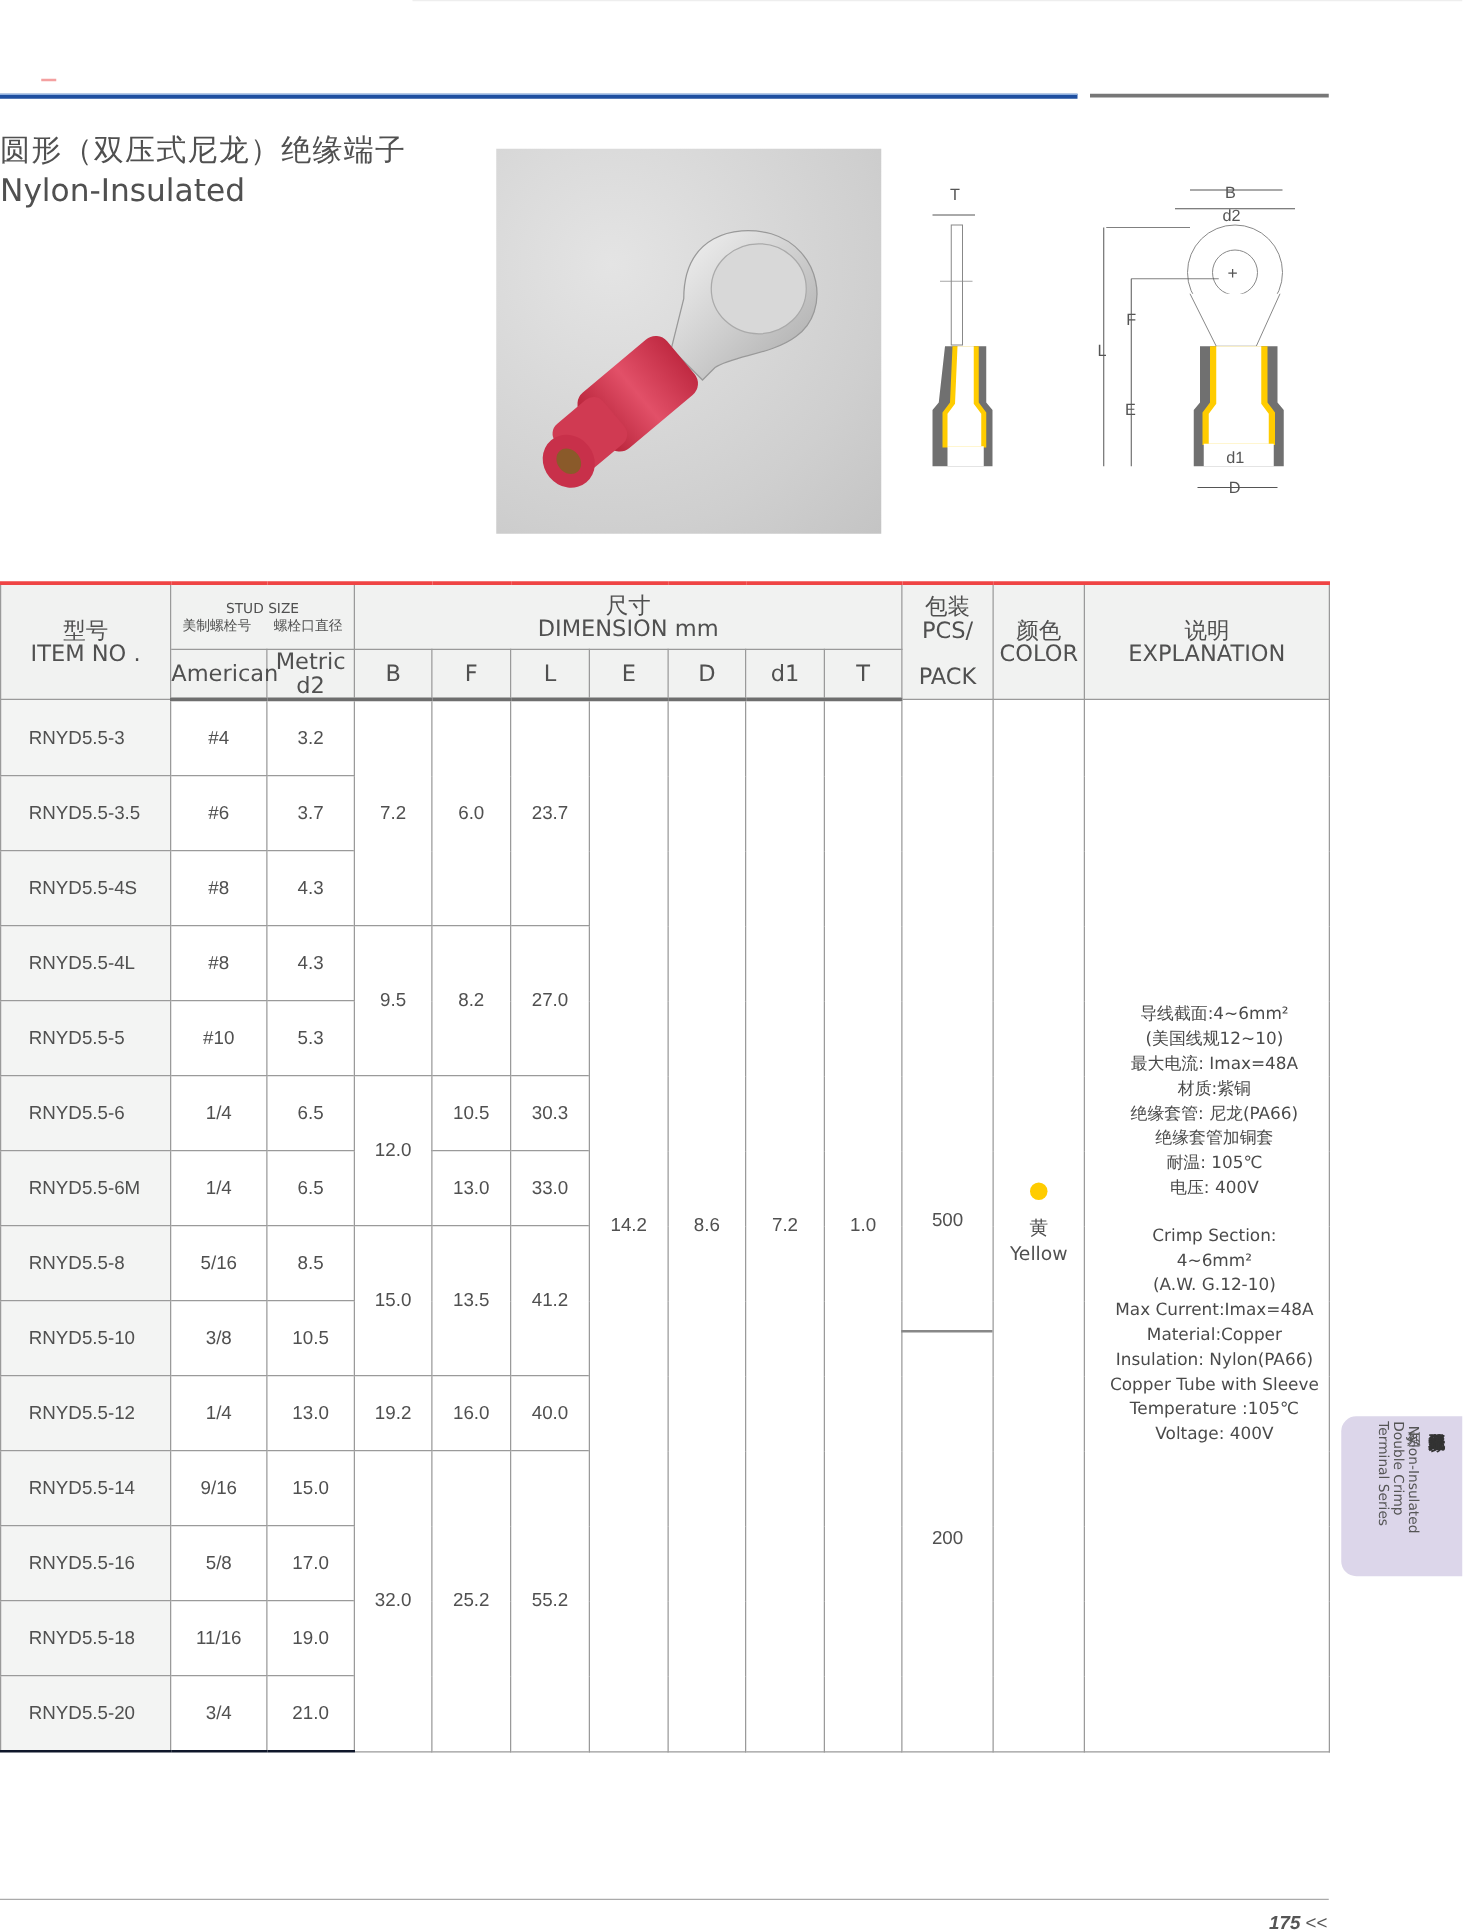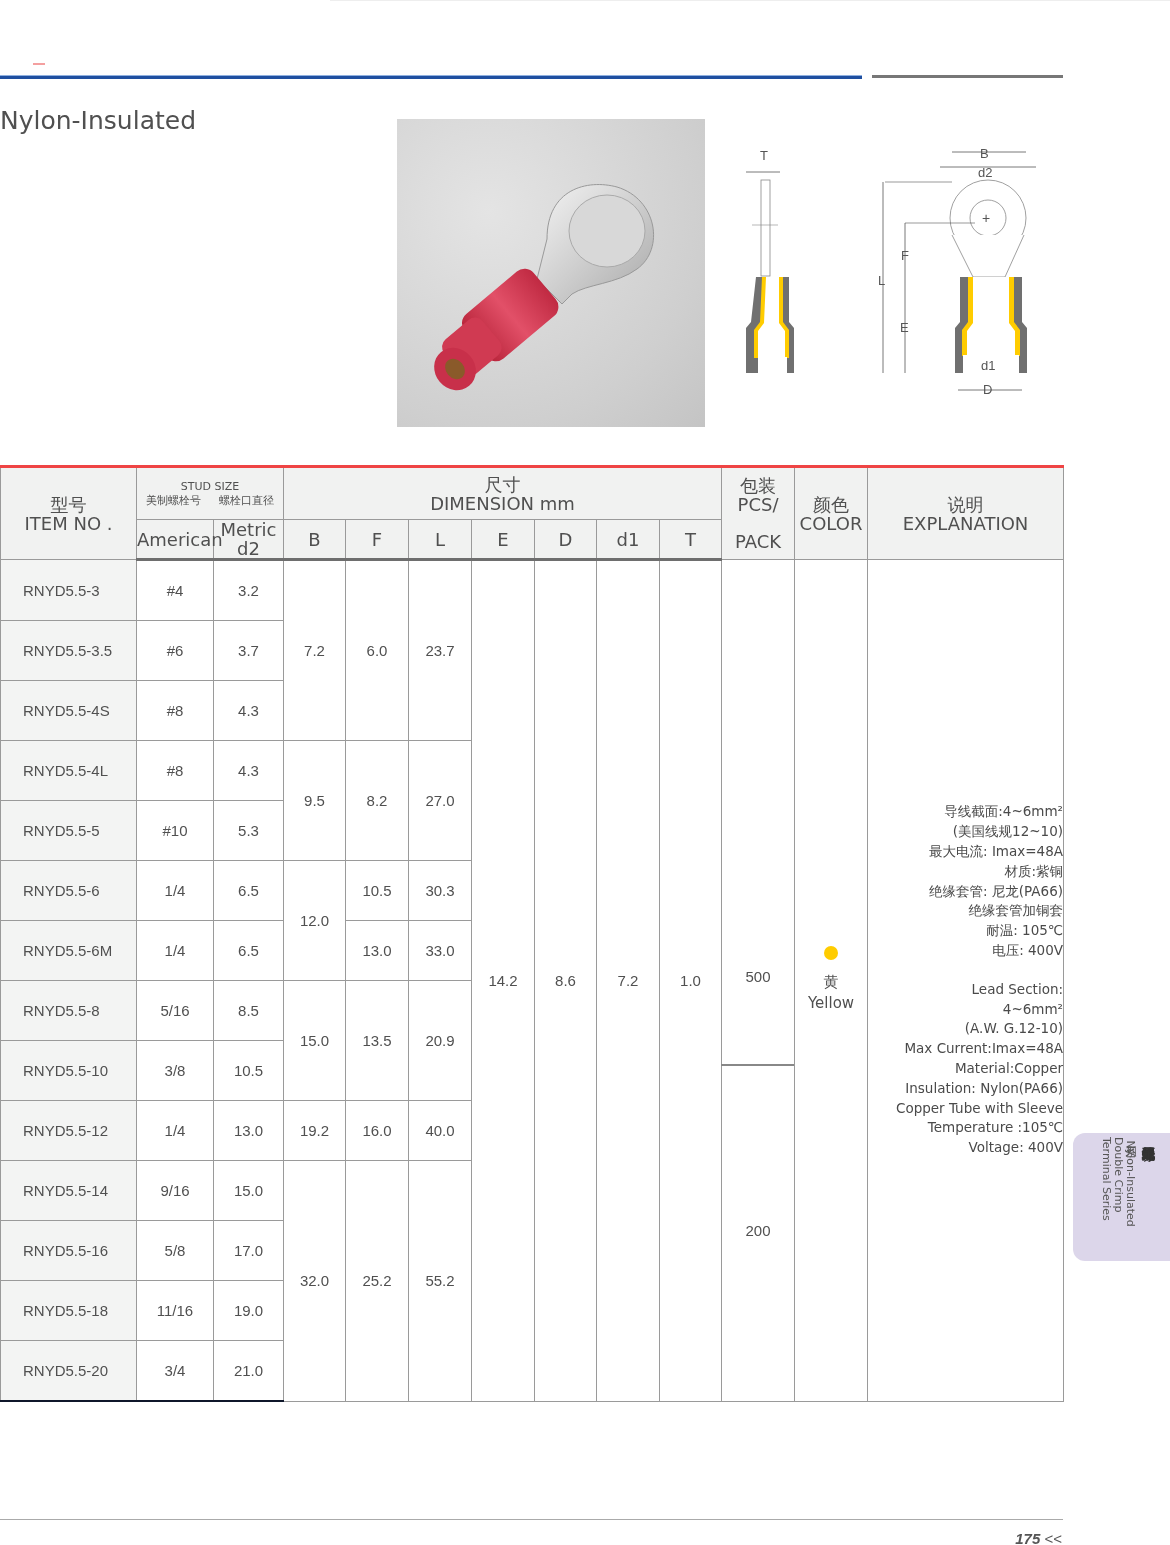--- a/index.html
+++ b/index.html
@@ -15,40 +15,41 @@
   .diagram{position:absolute;left:730px;top:140px;width:320px;height:260px;}
   table.spec{position:absolute;left:0;top:465px;width:1063px;border-collapse:collapse;table-layout:fixed;font-size:15px;}
   table.spec td,table.spec th{border:1px solid #9a9a9a;text-align:center;vertical-align:middle;padding:0;color:#505050;font-weight:normal;}
   table.spec thead th{background:#f1f2f1;font-family:"DejaVu Sans",sans-serif;font-size:18px;line-height:19px;}
   table.spec thead tr:first-child th{border-top:3px solid #ef4444;}
   table.spec thead tr:last-child th{border-bottom:3px solid #6e6e6e;}
   table.spec th.small{font-size:11px;line-height:14px;}
   table.spec tbody td{height:59px;}
   table.spec tbody td.item{background:#f3f4f3;text-align:left;padding-left:22px;}
   table.spec tbody tr:last-child td{border-bottom:2px solid #0f172a;}
-  .spec .expl{text-align:right;padding-left:12px;font-family:"DejaVu Sans",sans-serif;font-size:13.5px;line-height:19.8px;color:#4a4a4a;}
+  .spec .expl{text-align:center;padding-left:12px;font-family:"DejaVu Sans",sans-serif;font-size:13.5px;line-height:19.8px;color:#4a4a4a;}
   .dot{display:inline-block;width:14px;height:14px;border-radius:50%;background:#ffcc00;margin-bottom:6px;}
   .color-cell{font-family:"DejaVu Sans",sans-serif;font-size:15px;line-height:21px;}
   .packsplit{position:absolute;left:721px;top:1064px;width:73px;height:2px;background:#888;}
   .sidetab{position:absolute;left:1073px;top:1133px;width:97px;height:128px;background:#dcd6ea;border-radius:12px 0 0 12px;}
   .sidetab .txt{writing-mode:vertical-rl;position:absolute;right:16px;top:4px;font-family:"DejaVu Sans",sans-serif;color:#555;font-size:12px;line-height:12px;height:120px;}
   .sidetab .txt b{font-size:13px;color:#333;}
   .footerline{position:absolute;left:0;top:1519px;width:1063px;height:1px;background:#aaa;}
   .pagenum{position:absolute;right:108px;top:1530px;font-size:15px;font-style:italic;font-weight:bold;color:#555;}
   .pagenum span{font-weight:normal;font-style:normal;}
 </style>
 </head>
 <body>
 
 <div class="topline"></div>
 <div class="redmark"></div>
 <div class="blueline"></div>
 <div class="greyline"></div>
 
 <div class="title">
+  <div class="cn">圆形（双压式尼龙）绝缘端子</div>
   <div class="en">Nylon-Insulated</div>
 </div>
 
 <div class="photo">
   <svg width="308" height="308" viewBox="0 0 308 308">
     <defs>
       <linearGradient id="metal" x1="0" y1="0" x2="1" y2="1">
         <stop offset="0" stop-color="#f4f4f4"></stop>
           <stop offset="0.5" stop-color="#cfcfcf"></stop>
           <stop offset="1" stop-color="#a8a8a8"></stop>
@@ -191,21 +192,21 @@
       <td rowspan="14" class="expl">
         <div>导线截面:4~6mm²</div>
         <div>(美国线规12~10)</div>
         <div>最大电流: Imax=48A</div>
         <div>材质:紫铜</div>
         <div>绝缘套管: 尼龙(PA66)</div>
         <div>绝缘套管加铜套</div>
         <div>耐温:  105℃</div>
         <div>电压:  400V</div>
         <div style="height:19px"></div>
-        <div>Lead Section:</div>
+        <div>Crimp Section:</div>
         <div>4~6mm²</div>
         <div>(A.W. G.12-10)</div>
         <div>Max Current:Imax=48A</div>
         <div>Material:Copper</div>
         <div>Insulation: Nylon(PA66)</div>
         <div>Copper Tube with Sleeve</div>
         <div>Temperature :105℃</div>
         <div>Voltage: 400V</div>
       </td>
     </tr>
@@ -246,21 +247,21 @@
       <td>6.5</td>
       <td>13.0</td>
       <td>33.0</td>
     </tr>
     <tr>
       <td class="item">RNYD5.5-8</td>
       <td>5/16</td>
       <td>8.5</td>
       <td rowspan="2">15.0</td>
       <td rowspan="2">13.5</td>
-      <td rowspan="2">20.9</td>
+      <td rowspan="2">41.2</td>
     </tr>
     <tr>
       <td class="item">RNYD5.5-10</td>
       <td>3/8</td>
       <td>10.5</td>
     </tr>
     <tr>
       <td class="item">RNYD5.5-12</td>
       <td>1/4</td>
       <td>13.0</td>

